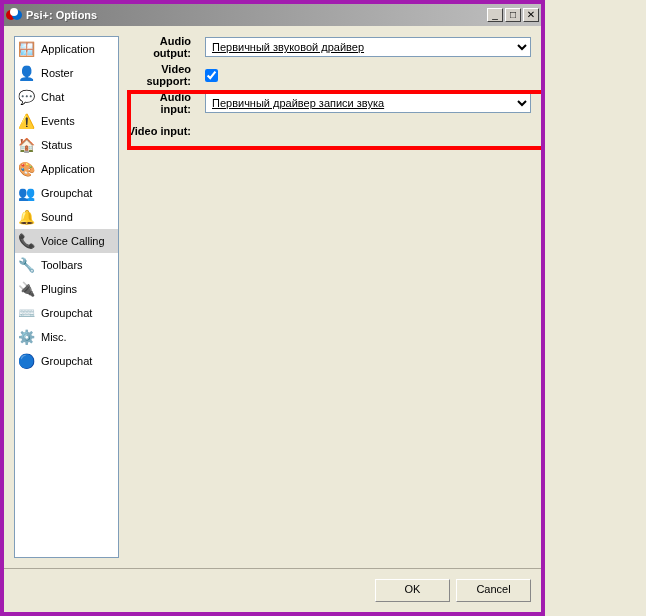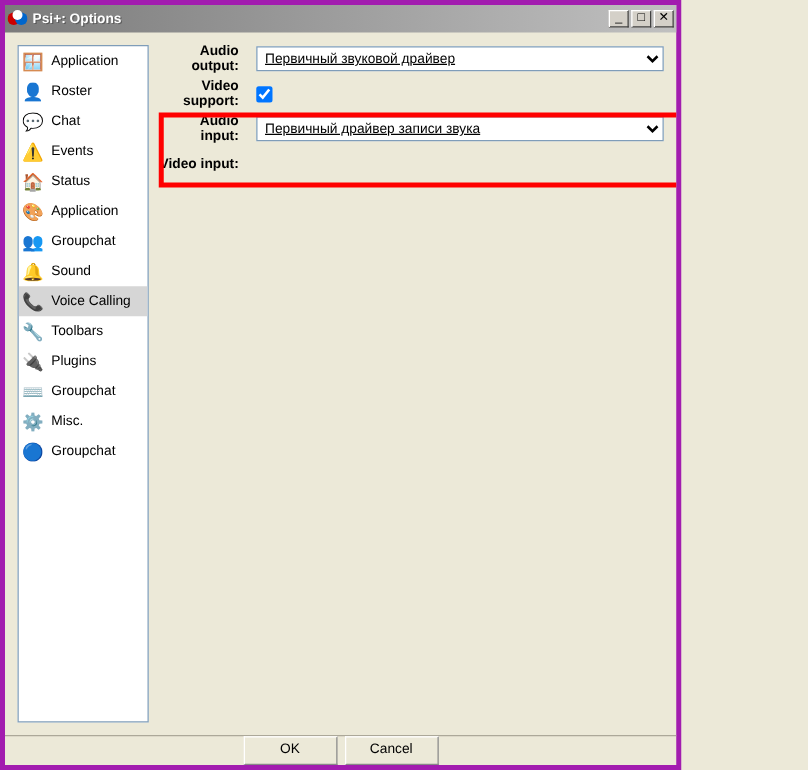--- a/index.html
+++ b/index.html
@@ -130,22 +130,23 @@
   .row input[type=checkbox] {
     margin: 0;
   }
   .highlight-box {
     position: absolute;
     border: 4px solid #f00;
     pointer-events: none;
   }
   .footer {
     border-top: 1px solid #aca899;
-    display: flex;
-    justify-content: center;
+    padding: 10px;
+    display: flex;
+    justify-content: flex-end;
     gap: 6px;
   }
   .btn {
     width: 75px;
     height: 23px;
     background: #ece9d8;
     border: 1px solid #888;
     border-top-color: #fff;
     border-left-color: #fff;
     font-family: Tahoma, Arial, sans-serif;

